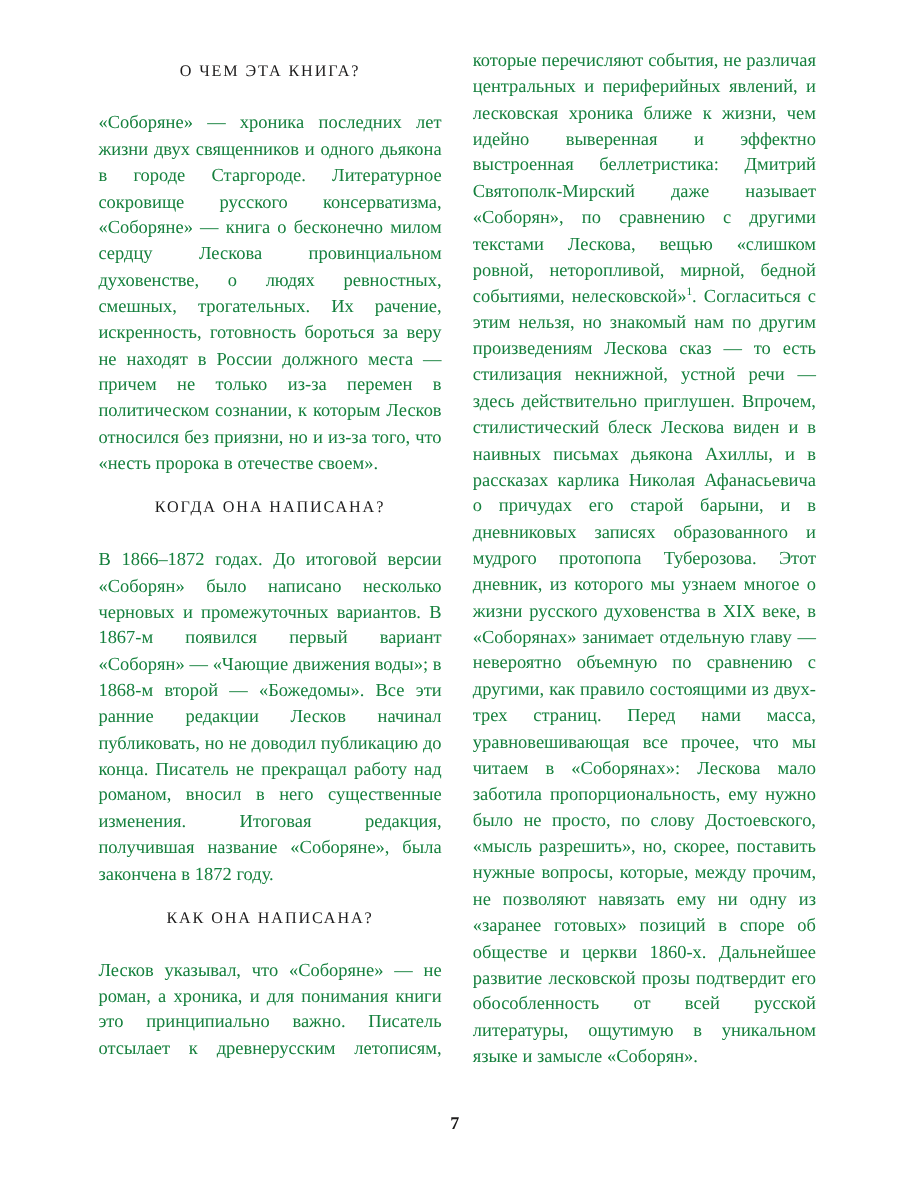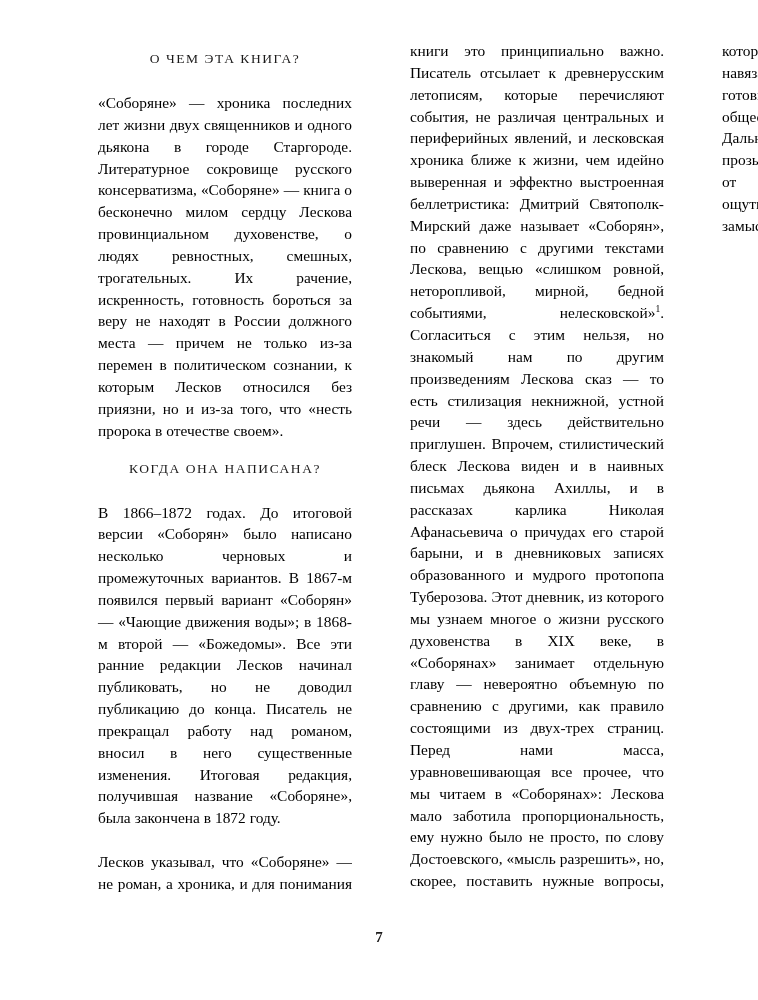--- a/index.html
+++ b/index.html
@@ -58,26 +58,26 @@
 
   h2.section-heading.later {
     margin-top: 14px;
   }
 
   p.body-par {
     font-size: 15.4px;
     line-height: 21.85px;
     text-align: justify;
     text-justify: inter-word;
-    margin: 16px;
+    margin: 0;
     padding: 0;
     -webkit-hyphens: none;
     hyphens: none;
     word-spacing: 0.1px;
-    color: #000000;
+    color: #15803d;
   }
 
   p.after-heading {
     margin-top: 22px;
   }
 
   sup.footnote-ref {
     font-size: 9.5px;
     vertical-align: super;
     line-height: 0;
@@ -101,19 +101,20 @@
 <div class="page">
 
   <div class="text-block">
 
     <h2 class="section-heading first">О ЧЕМ ЭТА КНИГА?</h2>
     <p class="body-par after-heading">«Соборяне» — хроника последних лет жизни двух священников и одного дьякона в городе Старгороде. Литературное сокровище русского консерватизма, «Соборяне» — книга о бесконечно милом сердцу Лескова провинциальном духовенстве, о людях ревностных, смешных, трогательных. Их рачение, искренность, готовность бороться за веру не находят в России должного места — причем не только из-за перемен в политическом сознании, к которым Лесков относился без приязни, но и из-за того, что «несть пророка в отечестве своем».</p>
 
     <h2 class="section-heading later">КОГДА ОНА НАПИСАНА?</h2>
     <p class="body-par after-heading">В 1866–1872 годах. До итоговой версии «Соборян» было написано несколько черновых и промежуточных вариантов. В 1867-м появился первый вариант «Соборян» — «Чающие движения воды»; в 1868-м второй — «Божедомы». Все эти ранние редакции Лесков начинал публиковать, но не доводил публикацию до конца. Писатель не прекращал работу над романом, вносил в него существенные изменения. Итоговая редакция, получившая название «Соборяне», была закончена в 1872 году.</p>
 
+    <h2 class="section-heading later">КАК ОНА НАПИСАНА?</h2>
     <p class="body-par after-heading"><span>Лесков указывал, что «Соборяне» — не роман, а хроника, и для понимания книги это принципиально важно. Писатель отсылает к древнерусским летописям, которые перечисляют события, не различая центральных и периферийных явлений, и лесковская хроника ближе к жизни, чем идейно выверенная и эффектно выстроенная беллетристика: Дмитрий Святополк-Мирский даже называет «Соборян», по сравнению с другими текстами Лескова, вещью «слишком ровной, неторопливой, мирной, бедной событиями, нелесковской»</span><sup class="footnote-ref">1</sup><span>. Согласиться с этим нельзя, но знакомый нам по другим произведениям Лескова сказ — то есть стилизация некнижной, устной речи — здесь действительно приглушен. Впрочем, стилистический блеск Лескова виден и в наивных письмах дьякона Ахиллы, и в рассказах карлика Николая Афанасьевича о причудах его старой барыни, и в дневниковых записях образованного и мудрого протопопа Туберозова. Этот дневник, из которого мы узнаем многое о жизни русского духовенства в XIX веке, в «Соборянах» занимает отдельную главу — невероятно объемную по сравнению с другими, как правило состоящими из двух-трех страниц. Перед нами масса, уравновешивающая все прочее, что мы читаем в «Соборянах»: Лескова мало заботила пропорциональность, ему нужно было не просто, по слову Достоевского, «мысль разрешить», но, скорее, поставить нужные вопросы, которые, между прочим, не позволяют навязать ему ни одну из «заранее готовых» позиций в споре об обществе и церкви 1860-х. Дальнейшее развитие лесковской прозы подтвердит его обособленность от всей русской литературы, ощутимую в уникальном языке и замысле «Соборян».</span></p>
 
   </div>
 
   <div class="page-number">7</div>
 
 </div>
 
 </body></html>

